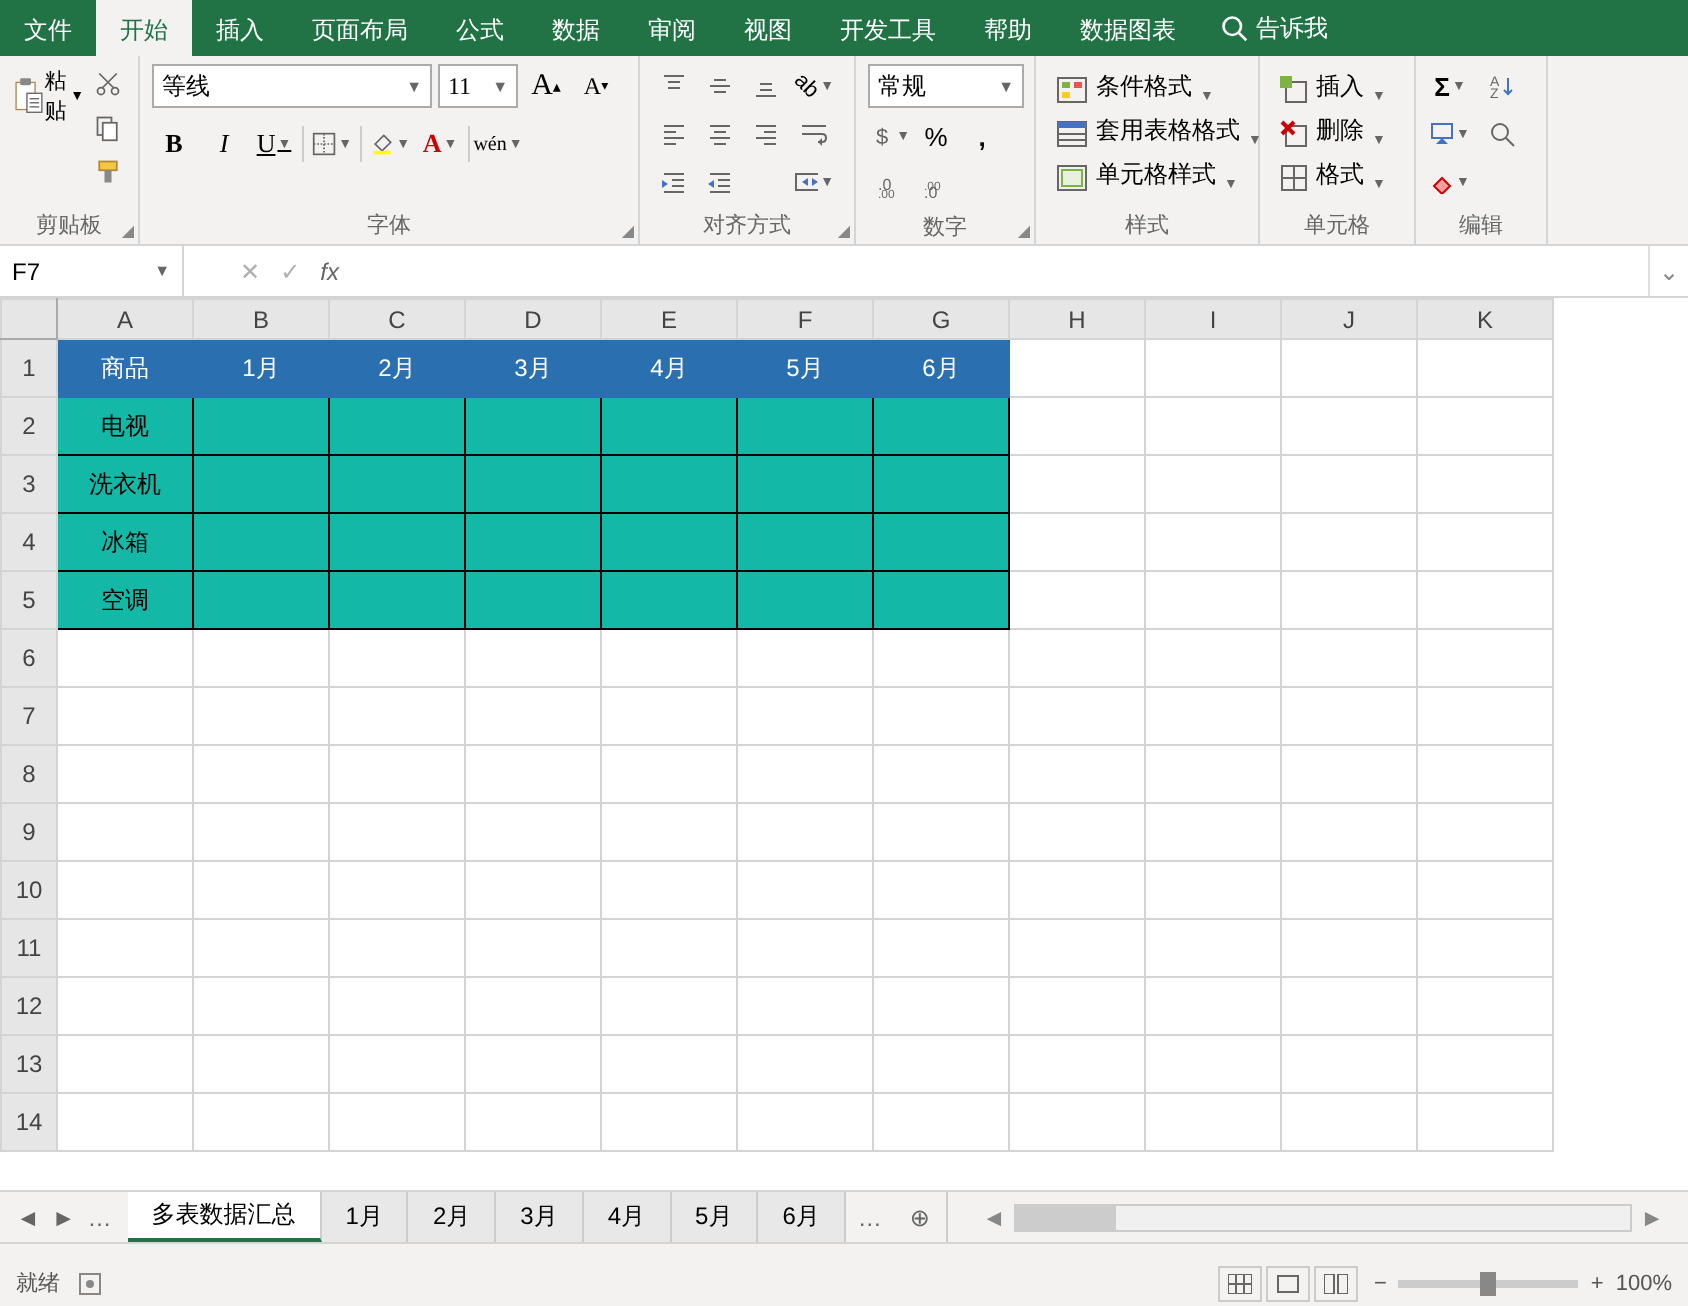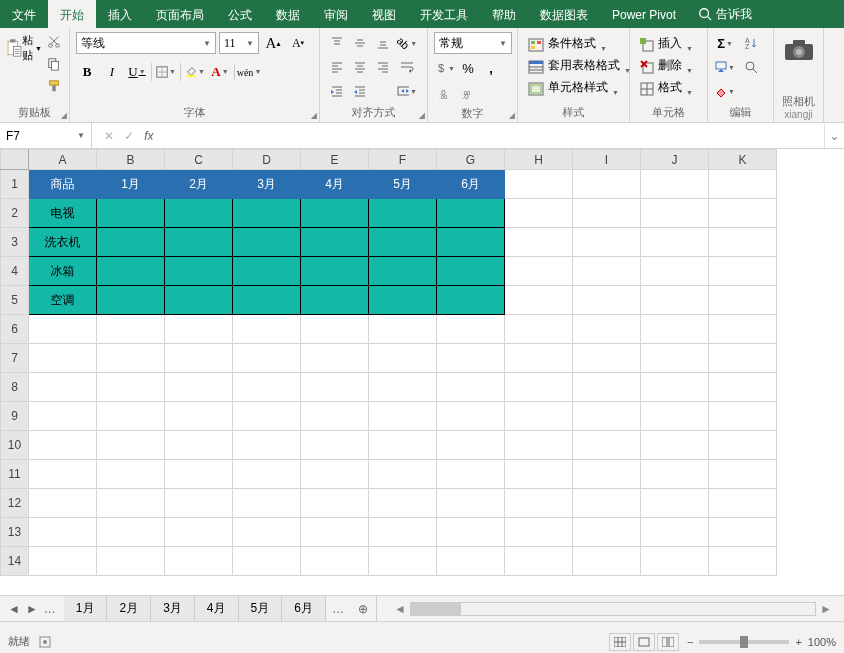--- a/index.html
+++ b/index.html
@@ -19,21 +19,21 @@
 .mini-btn { width: 20px; height: 20px; display: flex; align-items: center; justify-content: center; border: 1px solid transparent; }
 .font-group .row { display: flex; gap: 3px; align-items: center; margin-bottom: 3px; font-family: Liberation Serif, serif; }
 .combo { border: 1px solid #ababab; background: #fff; height: 22px; display: flex; align-items: center; padding: 0 4px; font-size: 12px; }
 .combo .dd { margin-left: auto; font-size: 8px; color: #666; }
 .sq { width: 22px; height: 22px; display: flex; align-items: center; justify-content: center; border: 1px solid transparent; font-size: 13px; }
 .sq .dd { font-size: 7px; margin-left: 1px; color: #666; }
 .corner-dl { position: absolute; bottom: 2px; right: 2px; font-size: 8px; color: #888; }
 .vcol { display: flex; flex-direction: column; gap: 2px; }
 .hbtn { display: flex; align-items: flex-end; gap: 4px; height: 20px; padding: 0 4px; font-size: 12px; white-space: nowrap; }
 .hbtn .dd { font-size: 7px; color: #666; }
-.namebox-bar { height: 26px; border-bottom: 1px solid #d4d4d4; display: flex; align-items: stretch; background: #fff; }
+.namebox-bar { height: 26px; border-bottom: 1px solid #d4d4d4; display: flex; align-items: stretch; background: #fff; gap: 16px; }
 .namebox { width: 92px; border-right: 1px solid #d4d4d4; display: flex; align-items: center; padding: 0 6px; font-size: 12px; }
 .namebox .dd { margin-left: auto; font-size: 8px; color: #666; }
 .fx-btns { display: flex; align-items: center; gap: 10px; padding: 0 12px; color: #b0b0b0; }
 .fx-btns .fx { font-style: italic; color: #666; }
 .formula-input { flex: 1; border: none; padding: 0 6px; font-size: 12px; outline: none; }
 .fb-expand { width: 20px; display: flex; align-items: center; justify-content: center; color: #888; border-left: 1px solid #e0e0e0;}
 .grid-wrap { position: relative; height: 446px; overflow: hidden; background: #fff; }
 .grid-table { border-collapse: collapse; table-layout: fixed; }
 .grid-table th, .grid-table td { border: 1px solid #d4d4d4; font-weight: normal; font-size: 12px; text-align: center; vertical-align: middle; }
 .corner { width: 28px; height: 20px; background: #e6e6e6; border-right: 1px solid #aaa !important; border-bottom: 1px solid #aaa !important; }
@@ -69,21 +69,20 @@
   <div class="tab active">开始</div>
   <div class="tab">插入</div>
   <div class="tab">页面布局</div>
   <div class="tab">公式</div>
   <div class="tab">数据</div>
   <div class="tab">审阅</div>
   <div class="tab">视图</div>
   <div class="tab">开发工具</div>
   <div class="tab">帮助</div>
   <div class="tab">数据图表</div>
-  <div class="tab">Power Pivot</div>
   <div class="tell">
     <svg width="14" height="14" viewBox="0 0 16 16">
         <circle cx="7" cy="7" r="5" fill="none" stroke="#fff" stroke-width="1.5"></circle>
         <line x1="11" y1="11" x2="15" y2="15" stroke="#fff" stroke-width="1.5"></line>
       </svg>
     <span>告诉我</span>
   </div>
 </div>
 
 <div class="ribbon">
@@ -415,34 +414,20 @@
             <svg width="14" height="14">
               <circle cx="6" cy="6" r="4" fill="none" stroke="#666"></circle>
               <line x1="9" y1="9" x2="13" y2="13" stroke="#666"></line>
             </svg>
           </div>
       </div>
     </div>
     <div class="group-label">编辑</div>
   </div>
 
-  <div class="group camera-group" style="width:50px">
-    <div class="group-body" style="justify-content:center;padding-top:6px">
-      <div>
-        <svg width="32" height="24" viewBox="0 0 32 24">
-            <rect x="2" y="6" width="28" height="16" rx="2" fill="#555"></rect>
-            <rect x="10" y="2" width="12" height="6" rx="1" fill="#555"></rect>
-            <circle cx="16" cy="14" r="6" fill="#888"></circle>
-            <circle cx="16" cy="14" r="3" fill="#bbb"></circle>
-          </svg>
-      </div>
-    </div>
-    <div class="group-label">照相机</div>
-    <div style="font-size:10px;color:#888;text-align:center">xiangji</div>
-  </div>
 </div>
 
 <div class="namebox-bar">
   <div class="namebox">
     <span>F7</span>
     <span class="dd">▼</span>
   </div>
   <div class="fx-btns">
     <span>✕</span>
     <span>✓</span>
@@ -669,20 +654,21 @@
     </table>
 </div>
 
 <div class="tabs-bar">
   <div class="tabs-nav">
     <span>◄</span>
     <span>►</span>
     <span>…</span>
   </div>
   <div class="sheet-tabs" id="sheet-tabs">
+      <div class="sheet-tab active">多表数据汇总</div>
       <div class="sheet-tab">1月</div>
       <div class="sheet-tab">2月</div>
       <div class="sheet-tab">3月</div>
       <div class="sheet-tab">4月</div>
       <div class="sheet-tab">5月</div>
       <div class="sheet-tab">6月</div>
     </div>
   <span style="padding:0 6px;color:#666">…</span>
   <div class="sheet-add">⊕</div>
   <div style="width:6px;border-left:1px solid #ccc;height:100%"></div>

